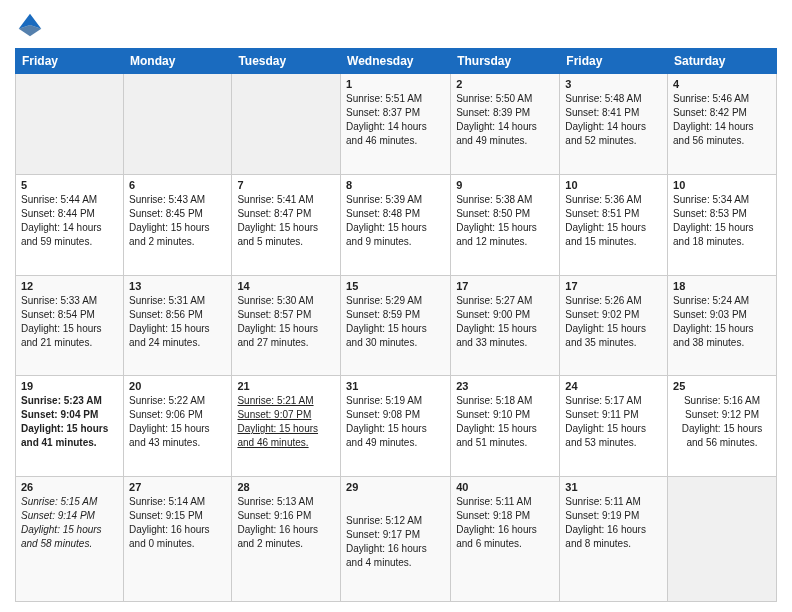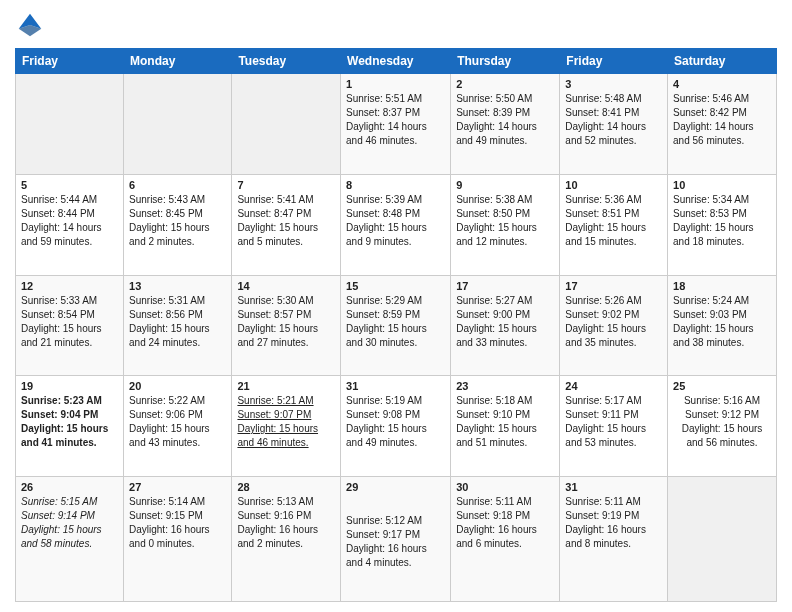--- a/index.html
+++ b/index.html
@@ -349,21 +349,21 @@
 and 2 minutes.</div>
             </td>
             <td>
               <span class="day-num">29</span>
               <div class="day-info" style="white-space: pre-line; margin-top: 21px;">Sunrise: 5:12 AM
 Sunset: 9:17 PM
 Daylight: 16 hours
 and 4 minutes.</div>
             </td>
             <td>
-              <span class="day-num">30</span>
+              <span class="day-num">40</span>
               <div class="day-info" style="white-space: pre-line;">Sunrise: 5:11 AM
 Sunset: 9:18 PM
 Daylight: 16 hours
 and 6 minutes.</div>
             </td>
             <td>
               <span class="day-num">31</span>
               <div class="day-info" style="white-space: pre-line;">Sunrise: 5:11 AM
 Sunset: 9:19 PM
 Daylight: 16 hours

